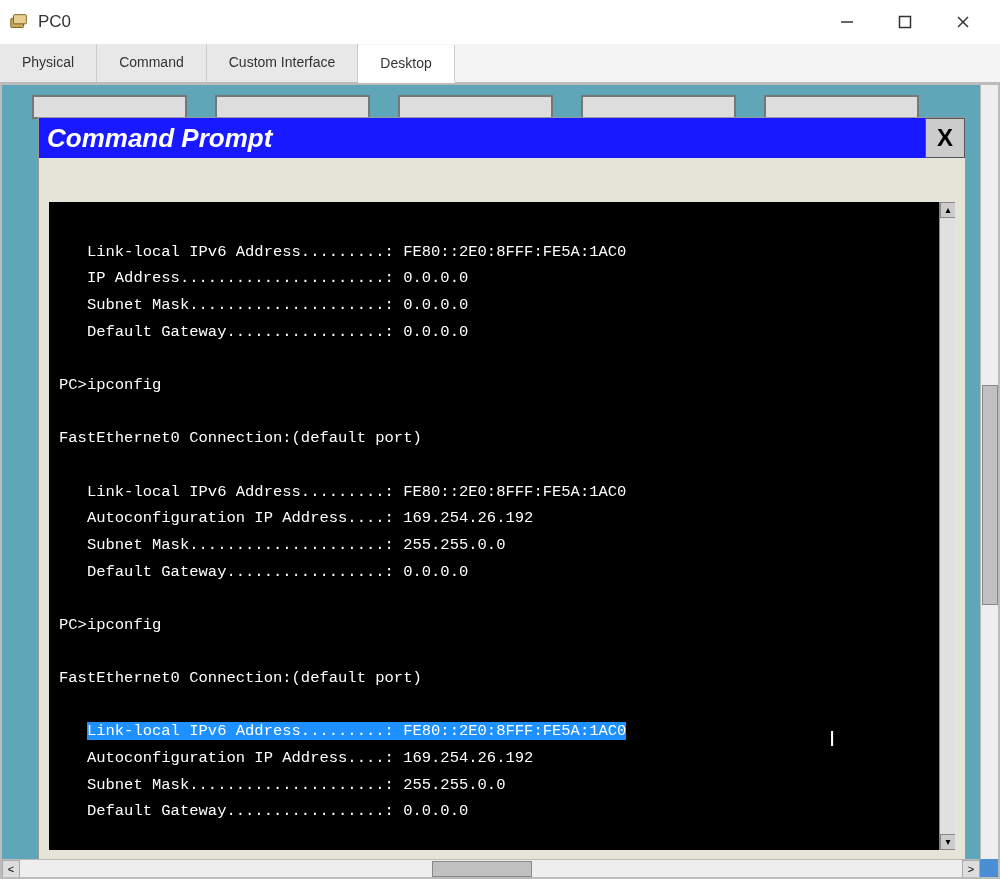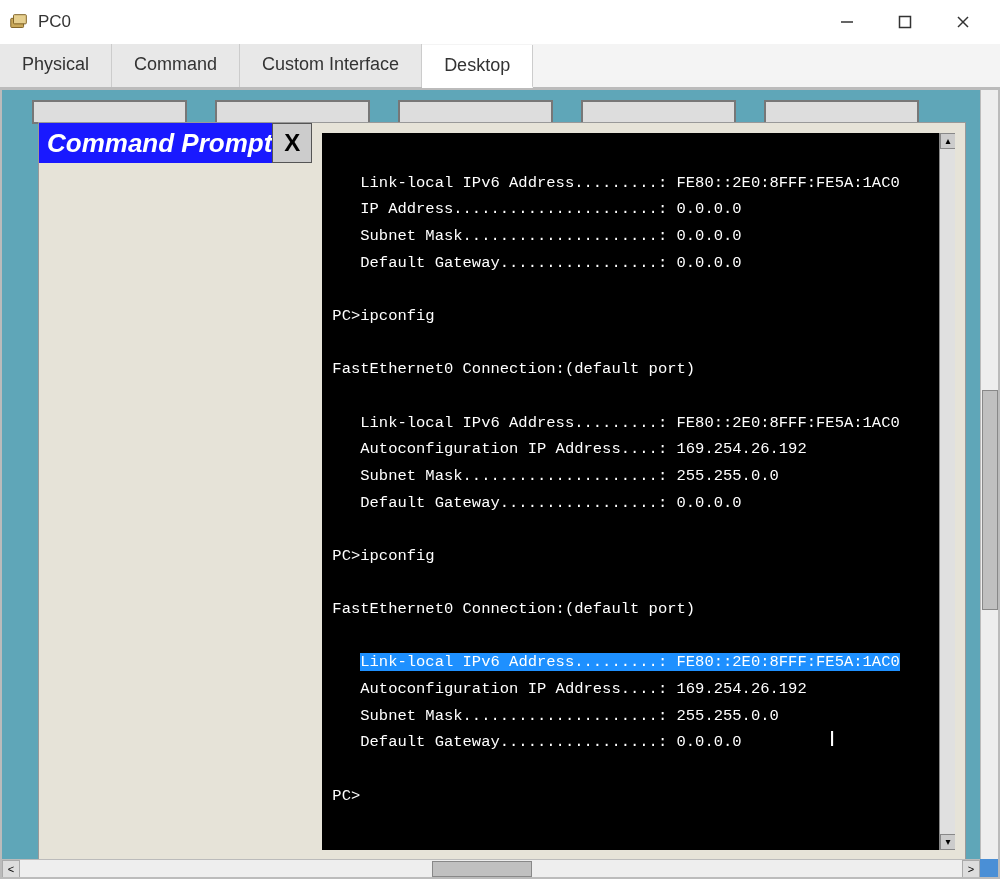--- a/index.html
+++ b/index.html
@@ -47,21 +47,21 @@
       font-size: 18px;
       cursor: pointer;
     }
     .tabs {
       display: flex;
       border-bottom: 1px solid #bbb;
       background: #f4f4f4;
     }
     .tab {
       padding: 10px 22px;
-      font-size: 18px;
+      font-size: 14px;
       color: #333;
       background: #e8e8e8;
       border-right: 1px solid #ccc;
       cursor: pointer;
     }
     .tab.active {
       background: #fff;
       border-bottom: 2px solid #fff;
       position: relative;
       top: 1px;
@@ -87,21 +87,22 @@
     }
     .cmd-window {
       position: absolute;
       top: 32px;
       left: 36px;
       right: 32px;
       bottom: 16px;
       background: #e6e3d8;
       border: 1px solid #999;
       display: flex;
-      flex-direction: row;
+      flex-direction: column;
+      gap: 34px;
     }
     .cmd-titlebar {
       height: 40px;
       background: #1919ff;
       display: flex;
       align-items: center;
       padding-left: 8px;
     }
     .cmd-title {
       flex: 1;

